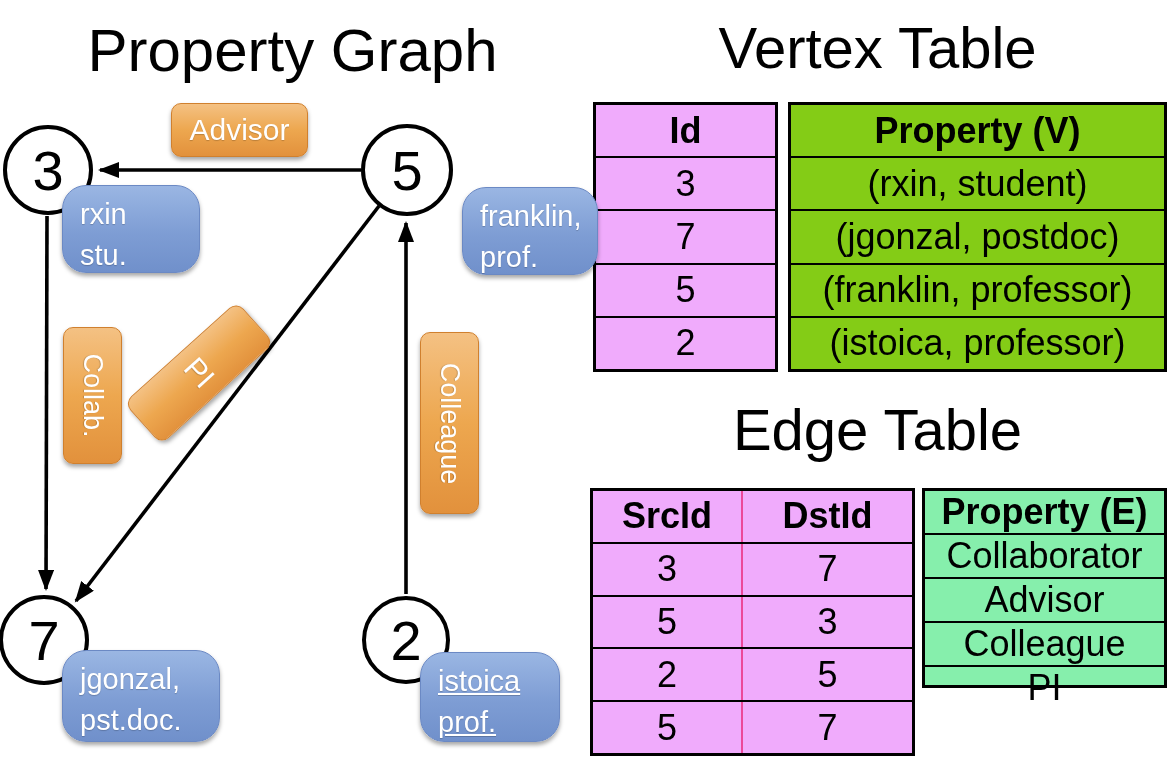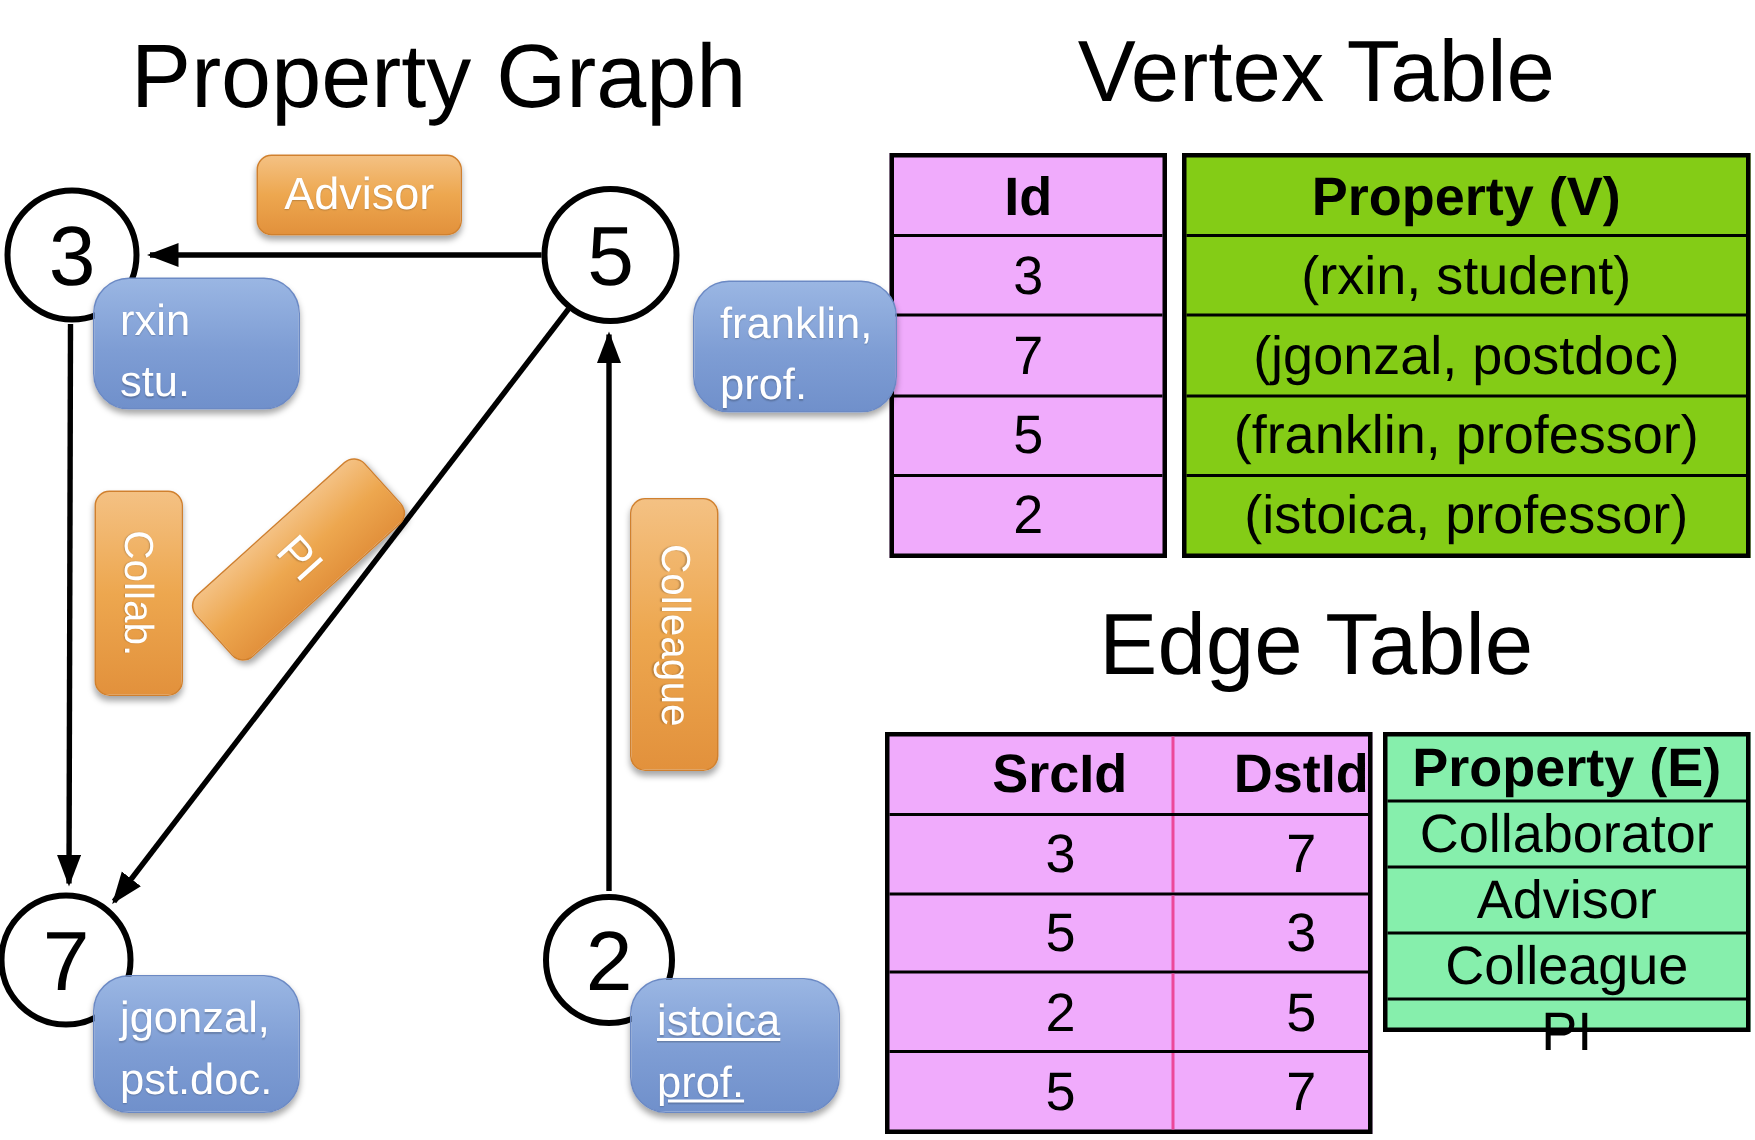--- a/index.html
+++ b/index.html
@@ -34,31 +34,31 @@
   #node-7{left:-1px;top:595px;width:90px;height:90px;}
   #node-2{left:362px;top:596px;width:88px;height:88px;}
 
   #advisor-label{left:171px;top:103px;width:135px;height:52px;}
   #collab-label{left:63px;top:327px;width:57px;height:135px;}
   #colleague-label{left:420px;top:332px;width:57px;height:180px;}
   #pi-label{left:123px;top:345px;width:150px;height:54px;transform:rotate(-42deg);}
 
   #rxin-label{left:62px;top:185px;width:138px;height:88px;}
   #franklin-label{left:422px;top:187px;width:136px;height:88px;margin-left:40px;}
-  #jgonzal-label{left:62px;top:650px;width:138px;height:92px;}
+  #jgonzal-label{left:62px;top:650px;width:158px;height:92px;}
   #istoica-label{left:420px;top:652px;width:140px;height:90px;text-decoration:underline;}
 
   
   .tcol{position:absolute;border:3px solid #000;box-sizing:border-box;
         display:flex;flex-direction:column;background:#f0abfc;}
   .trow{flex:1;border-top:2px solid #000;display:flex;align-items:center;
         justify-content:center;font-size:36px;color:#000;}
   .trow:first-child{border-top:none;}
   .trow.hdr{font-weight:700;}
-  .trow .cell{flex:1;height:100%;display:flex;align-items:center;justify-content:center;padding-left:40px;}
+  .trow .cell{flex:1;height:100%;display:flex;align-items:center;justify-content:center;}
   .trow .cell + .cell{border-left:2px solid #ec4899;}
   #vt-id  {left:593px;top:102px;width:185px;height:270px;}
   #vt-prop{left:788px;top:102px;width:379px;height:270px;background:#84cc16;}
   #et-srcdst{left:590px;top:488px;width:325px;height:268px;}
   #et-prop  {left:922px;top:488px;width:245px;height:200px;background:#86efac;}
   #et-srcdst .cell:first-child{width:148px;flex:none;}
 </style>
 </head>
 <body>
 

